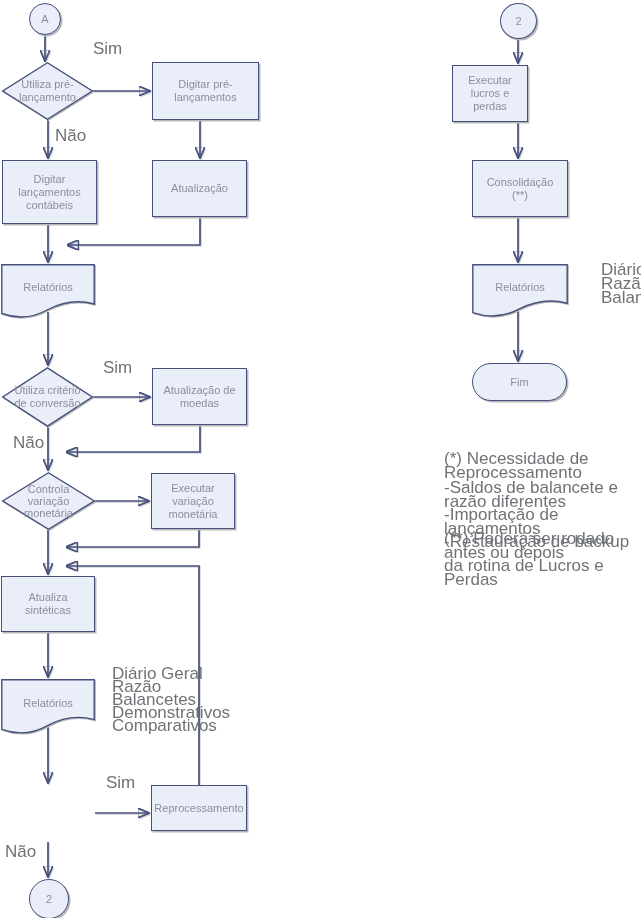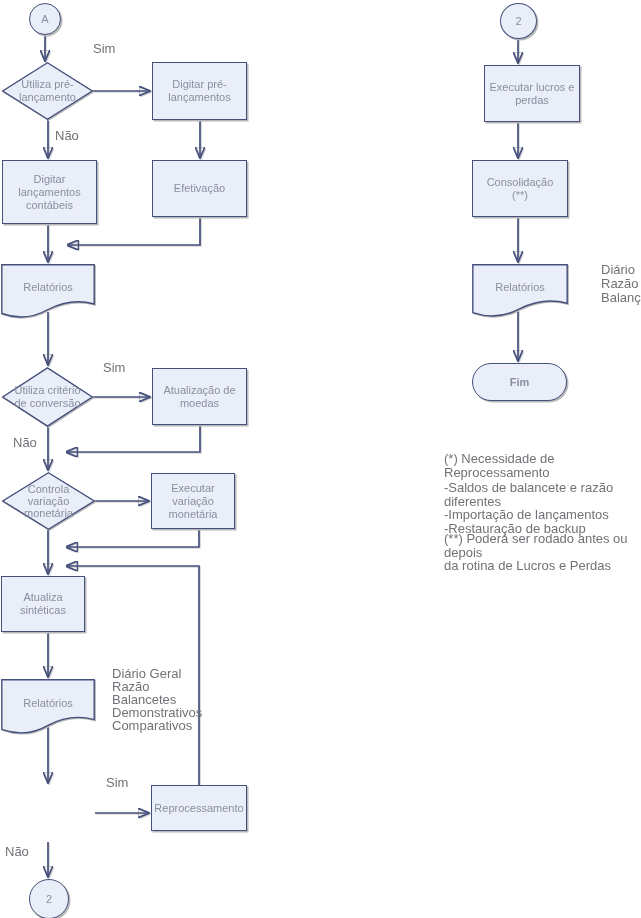--- a/index.html
+++ b/index.html
@@ -11,32 +11,32 @@
     position:absolute;display:flex;align-items:center;justify-content:center;
     text-align:center;color:var(--node-text,#8A8EA0);font-size:11px;line-height:13px;
     box-sizing:border-box;
   }
   .box{
     background:var(--node-fill,#EAEEF8);
     border:1.4px solid var(--node-border,#45507C);
     box-shadow:1.5px 1.5px 0 var(--shadow,#B8B8B8);
   }
   .circle{border-radius:50%;}
-  .terminator{border-radius:19px;font-weight:bold;}
+  .terminator{border-radius:19px;}
   .svg-shape{
     position:absolute;left:0;top:0;width:100%;height:100%;overflow:visible;
     filter:drop-shadow(1.5px 1.5px 0 var(--shadow,#B8B8B8));
   }
   .svg-shape polygon,.svg-shape path{
     fill:var(--node-fill,#EAEEF8);stroke:var(--node-border,#45507C);
     stroke-width:1.4;vector-effect:non-scaling-stroke;
   }
   .nlabel{position:relative;z-index:1;white-space:pre-line;padding:0 2px;}
   .txt{
-    position:absolute;color:var(--annotation-text,#6F7276);font-size:13px;
+    position:absolute;color:var(--annotation-text,#6F7276);font-size:17px;
     line-height:13.5px;white-space:pre-line;
   }
   .connectors{position:absolute;left:0;top:0;filter:drop-shadow(1px 1.5px 0 #D6D6D6);}
   .connectors path{stroke:var(--connector,#45507C);stroke-width:1.7;fill:none;}
   .ah-path{fill:var(--connector,#45507C);stroke:none;}
 </style>
 </head>
 <body>
 
 <div id="canvas">
@@ -76,33 +76,33 @@
   </div>
 
   <div class="node diamond" style="left:2px;top:62px;width:91px;height:58px">
     <svg class="svg-shape" viewBox="0 0 100 60" preserveAspectRatio="none">
         <polygon points="50,0.8 99.2,30 50,59.2 0.8,30"></polygon>
       </svg>
     <span class="nlabel">Utiliza pré-
 lançamento</span>
   </div>
 
-  <div class="node box process" style="left:152px;top:62px;width:95px;height:58px">
+  <div class="node box process" style="left:152px;top:62px;width:107px;height:58px">
     <span class="nlabel">Digitar pré-
 lançamentos</span>
   </div>
 
   <div class="node box process" style="left:2px;top:160px;width:95px;height:64px">
     <span class="nlabel">Digitar
 lançamentos
 contábeis</span>
   </div>
 
   <div class="node box process" style="left:152px;top:160px;width:95px;height:57px">
-    <span class="nlabel">Efetivação</span>
+    <span class="nlabel">Atualização</span>
   </div>
 
   <div class="node document" style="left:1px;top:264px;width:94px;height:57px">
     <svg class="svg-shape" viewBox="0 0 94 57" preserveAspectRatio="none">
         <path d="M0.8,0.8 L93.2,0.8 L93.2,40 Q70,33.5 47,45.5 Q25,58 0.8,49.5 Z"></path>
       </svg>
     <span class="nlabel" style="margin-bottom:10px">Relatórios</span>
   </div>
 
   <div class="node diamond" style="left:2px;top:367px;width:91px;height:60px">
@@ -125,21 +125,21 @@
     <span class="nlabel" style="line-height:12px">Controla
 variação
 monetária</span>
   </div>
 
   <div class="node box process" style="left:151px;top:473px;width:84px;height:56px">
     <span class="nlabel">Executar variação
 monetária</span>
   </div>
 
-  <div class="node box process" style="left:1px;top:576px;width:84px;height:56px">
+  <div class="node box process" style="left:1px;top:576px;width:94px;height:56px">
     <span class="nlabel">Atualiza sintéticas</span>
   </div>
 
   <div class="node document" style="left:1px;top:679px;width:94px;height:58px">
     <svg class="svg-shape" viewBox="0 0 94 57" preserveAspectRatio="none">
         <path d="M0.8,0.8 L93.2,0.8 L93.2,40 Q70,33.5 47,45.5 Q25,58 0.8,49.5 Z"></path>
       </svg>
     <span class="nlabel" style="margin-bottom:10px">Relatórios</span>
   </div>
 
@@ -149,21 +149,21 @@
   </div>
 
   <div class="node box circle" style="left:29px;top:879px;width:40px;height:40px">
     <span class="nlabel">2</span>
   </div>
 
   <div class="node box circle" style="left:500px;top:3px;width:37px;height:36px">
     <span class="nlabel">2</span>
   </div>
 
-  <div class="node box process" style="left:484px;top:65px;width:96px;height:57px">
+  <div class="node box process" style="left:452px;top:65px;width:76px;height:57px">
     <span class="nlabel">Executar lucros e
 perdas</span>
   </div>
 
   <div class="node box process" style="left:472px;top:160px;width:96px;height:57px">
     <span class="nlabel">Consolidação
 (**)</span>
   </div>
 
   <div class="node document" style="left:472px;top:264px;width:96px;height:56px">

